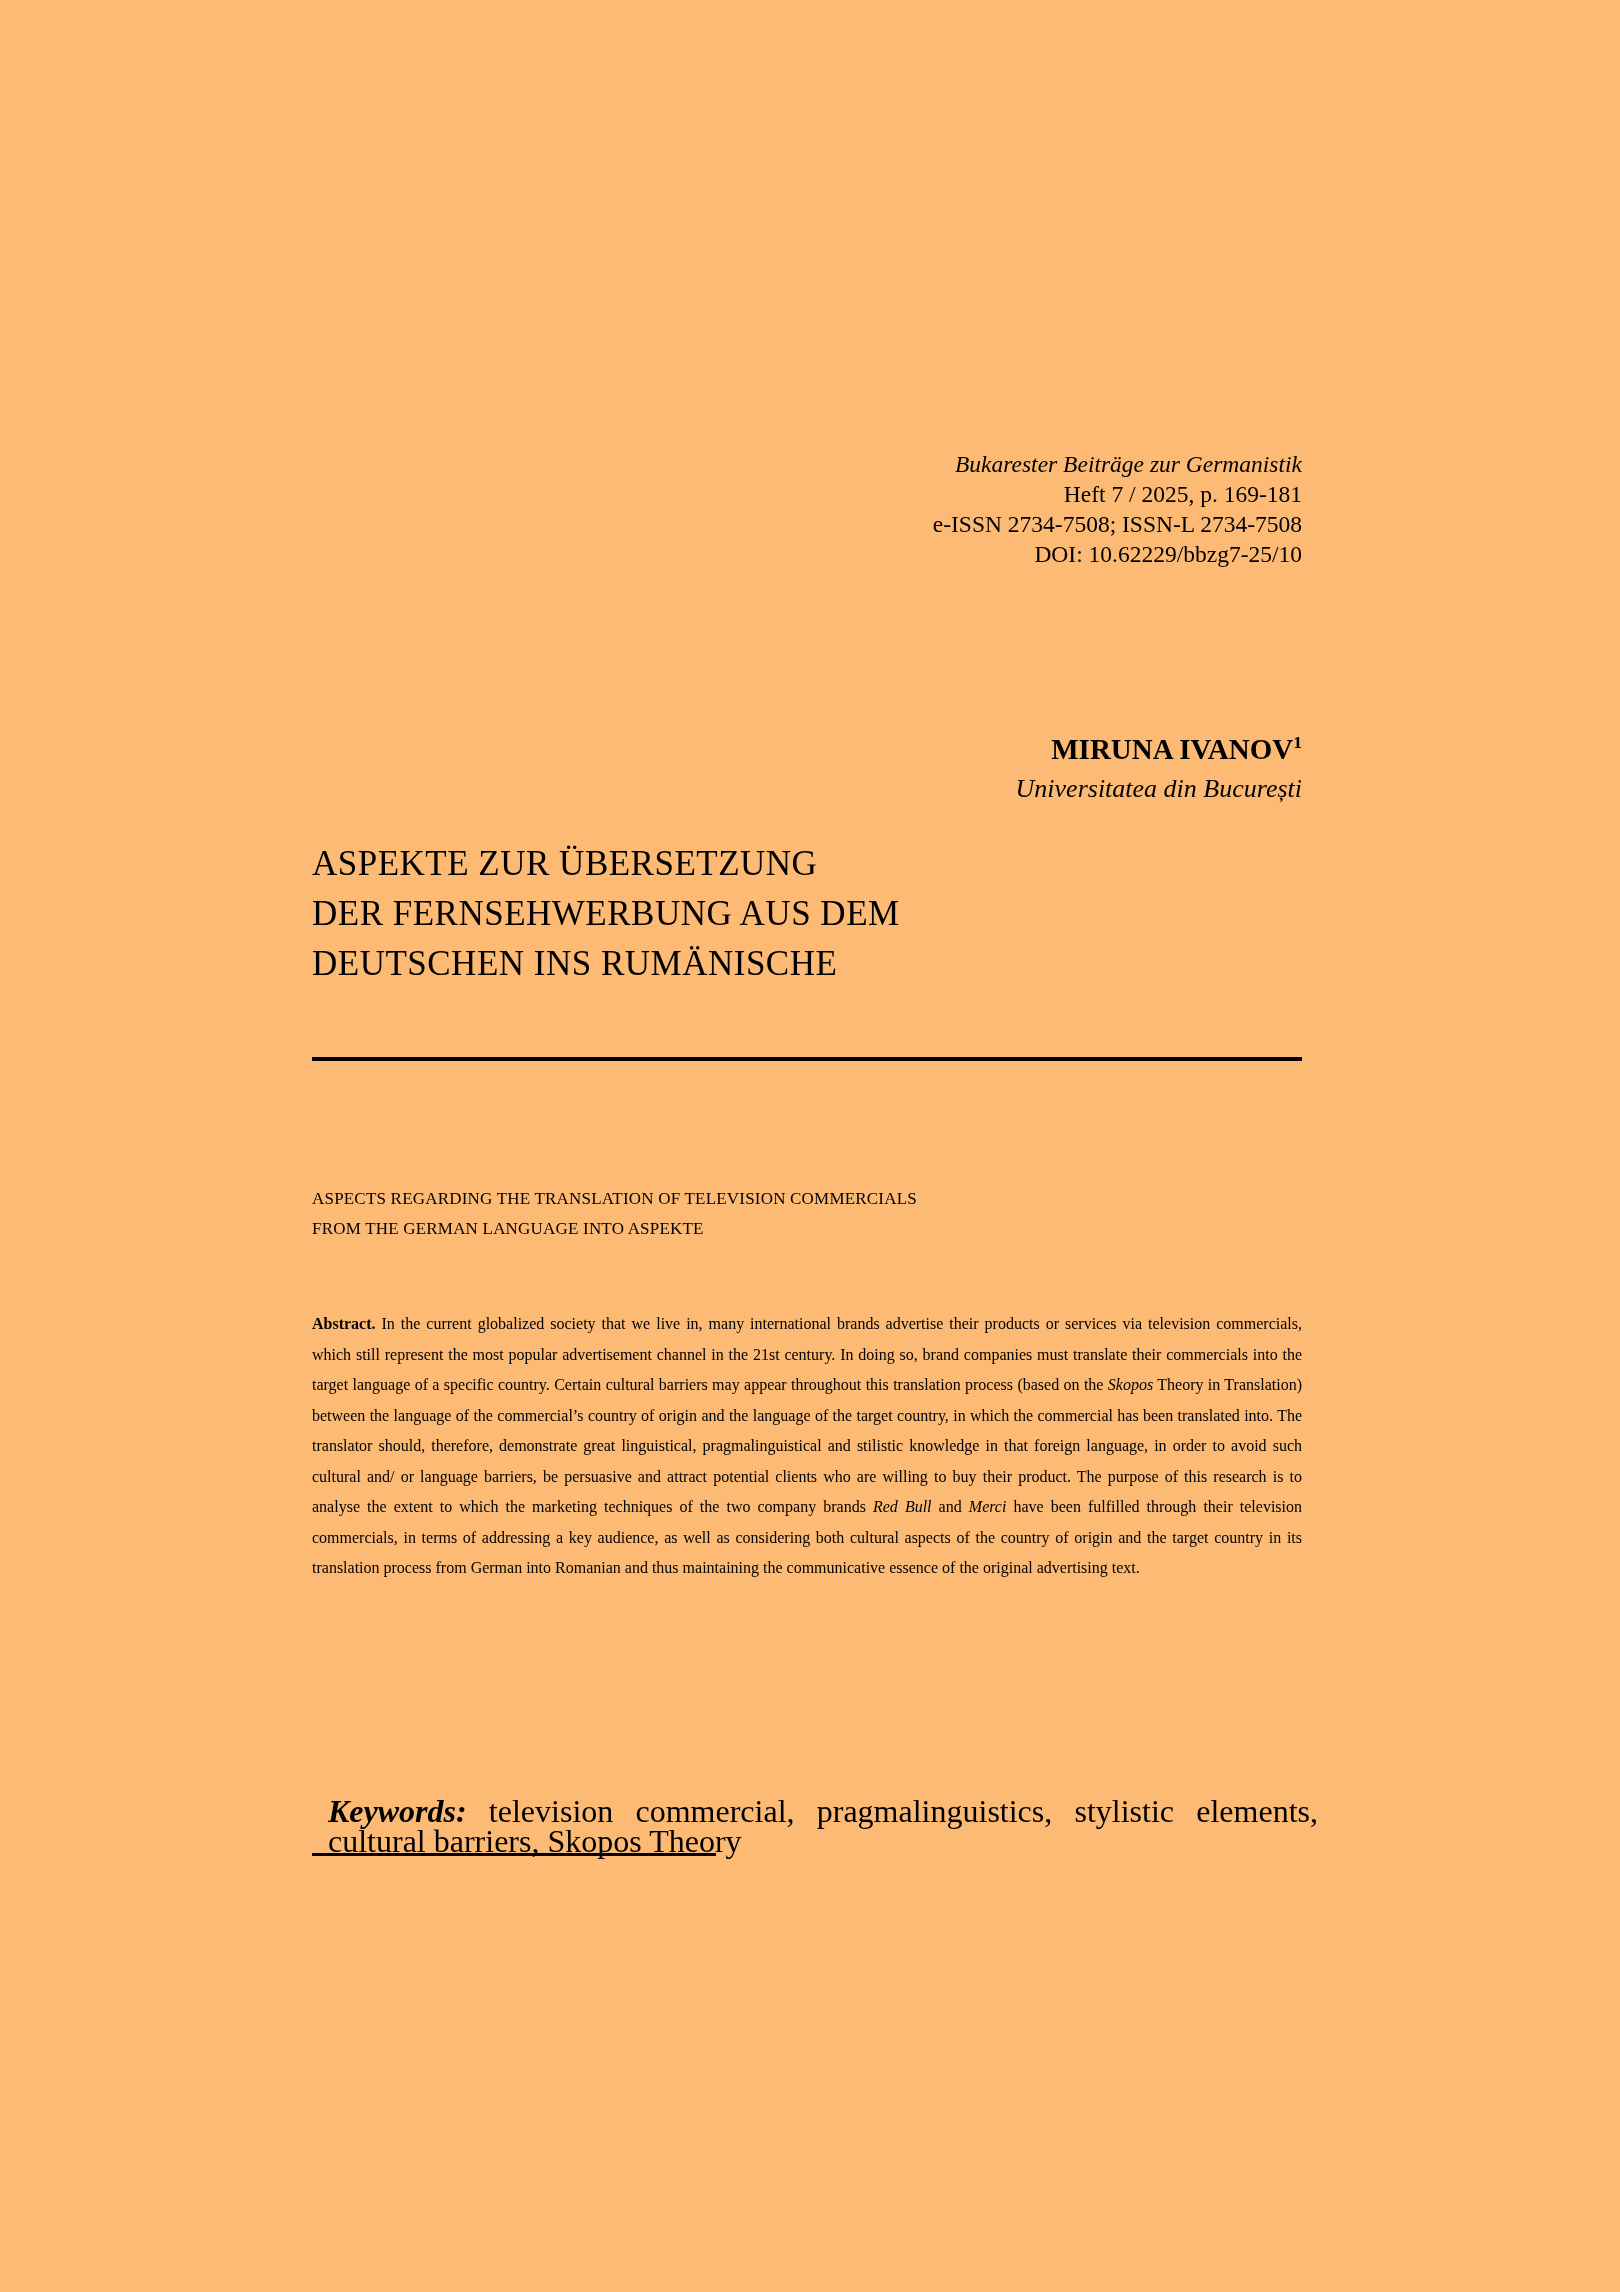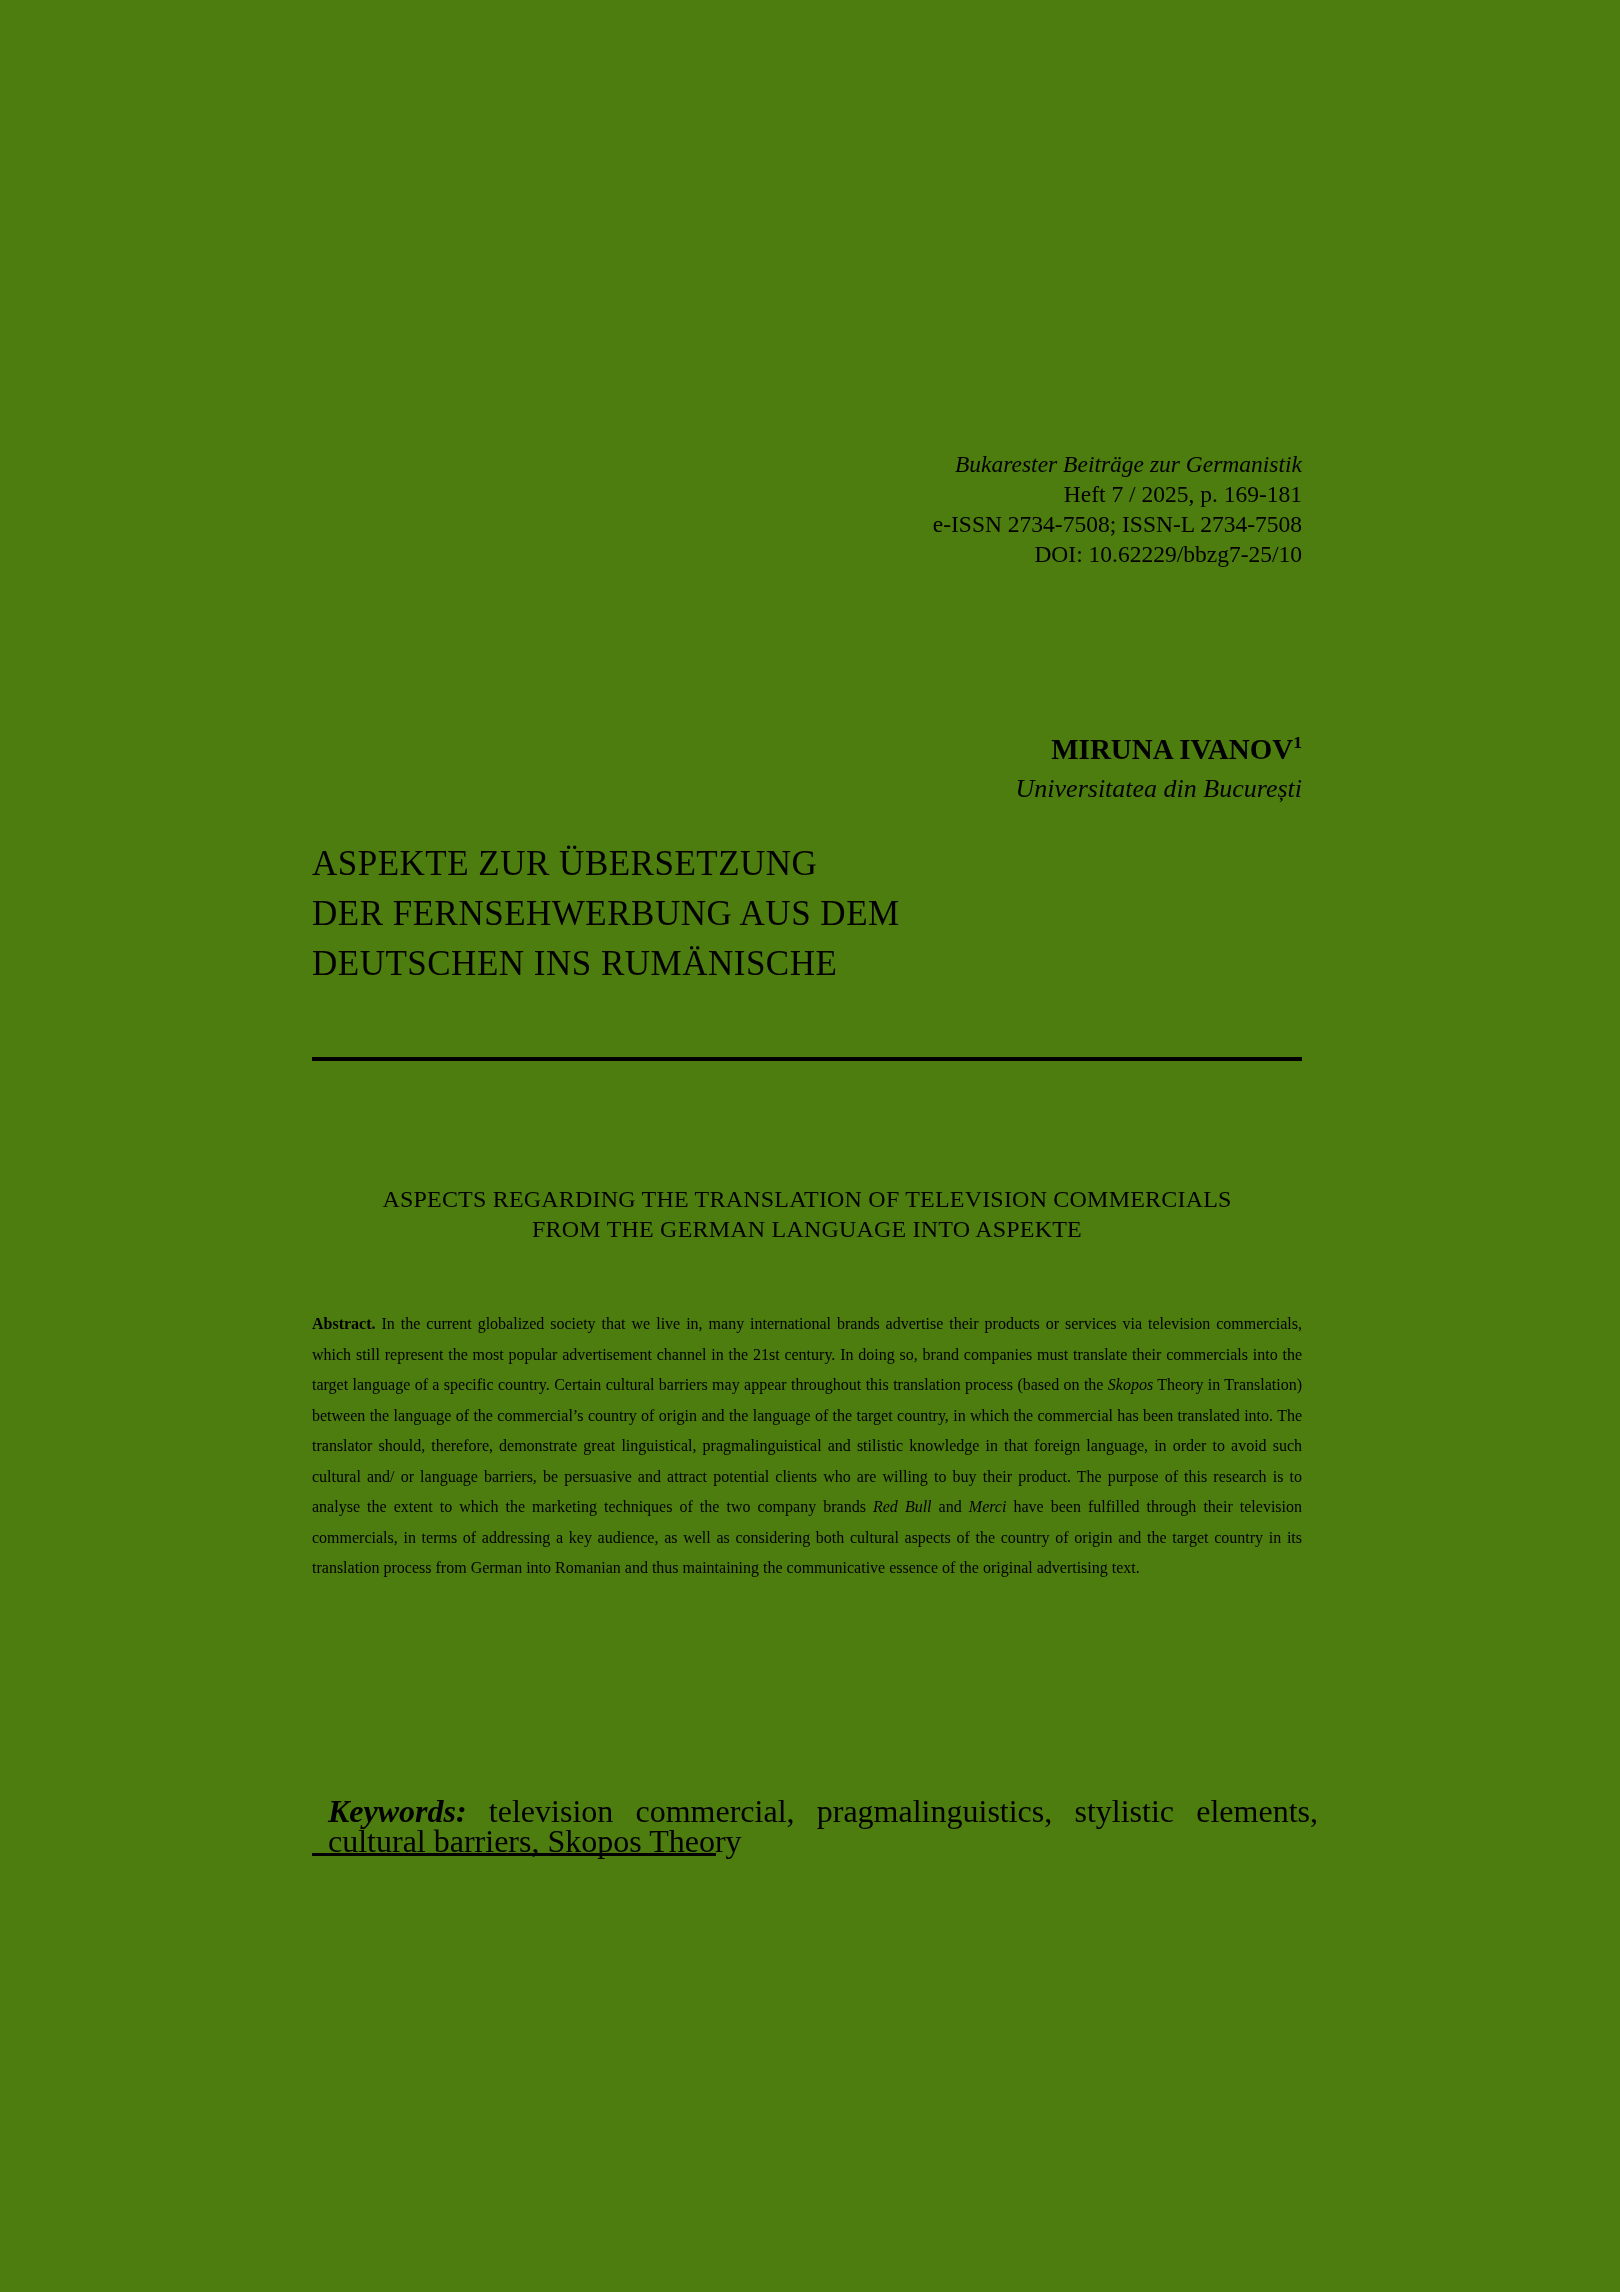--- a/index.html
+++ b/index.html
@@ -4,21 +4,21 @@
 <style>
   html, body {
     margin: 0;
     padding: 0;
     background: #ffffff;
   }
   .page {
     position: relative;
     width: 1620px;
     height: 2293px;
-    background: #4d7c0f;
+    background: #fdba74;
     color: #000000;
     font-family: "Liberation Serif", "DejaVu Serif", serif;
     overflow: hidden;
   }
   .block {
     position: absolute;
     left: 312px;
     width: 990px;
   }
   
@@ -65,25 +65,24 @@
   .title-rule {
     top: 1057px;
     height: 3.9px;
     background: #000000;
   }
 
   
   .subtitle {
     top: 1184px;
     margin: 0;
-    font-size: 24px;
+    font-size: 17px;
     font-weight: normal;
     line-height: 30px;
     letter-spacing: 0.2px;
-    text-align: center;
   }
 
   
   .abstract {
     top: 1309px;
     margin: 0;
     font-size: 16px;
     line-height: 30.5px;
     text-align: justify;
   }

